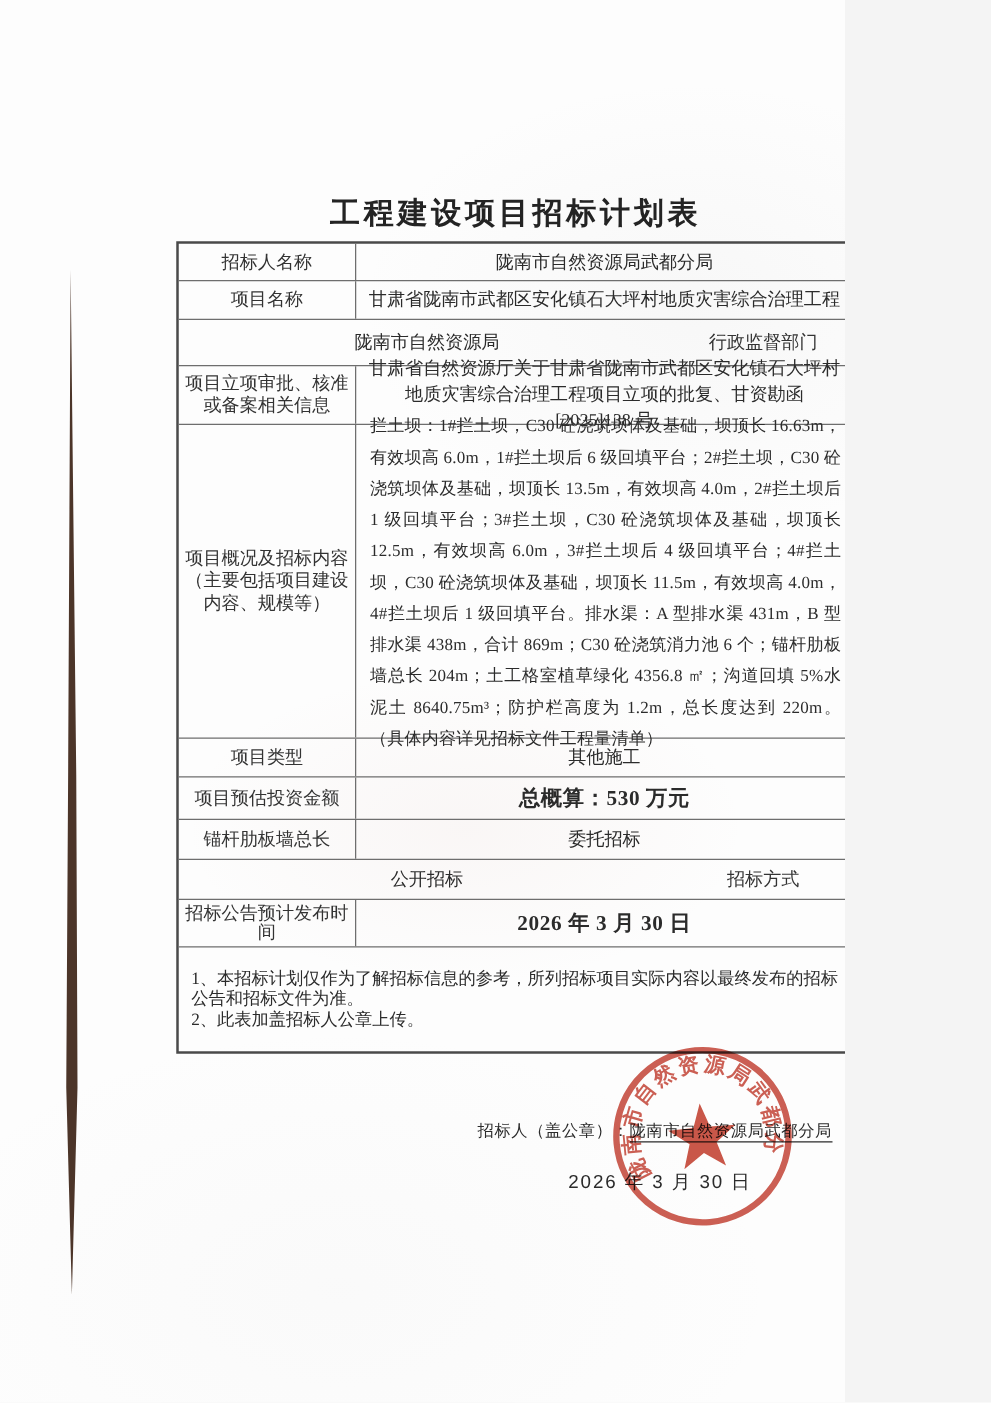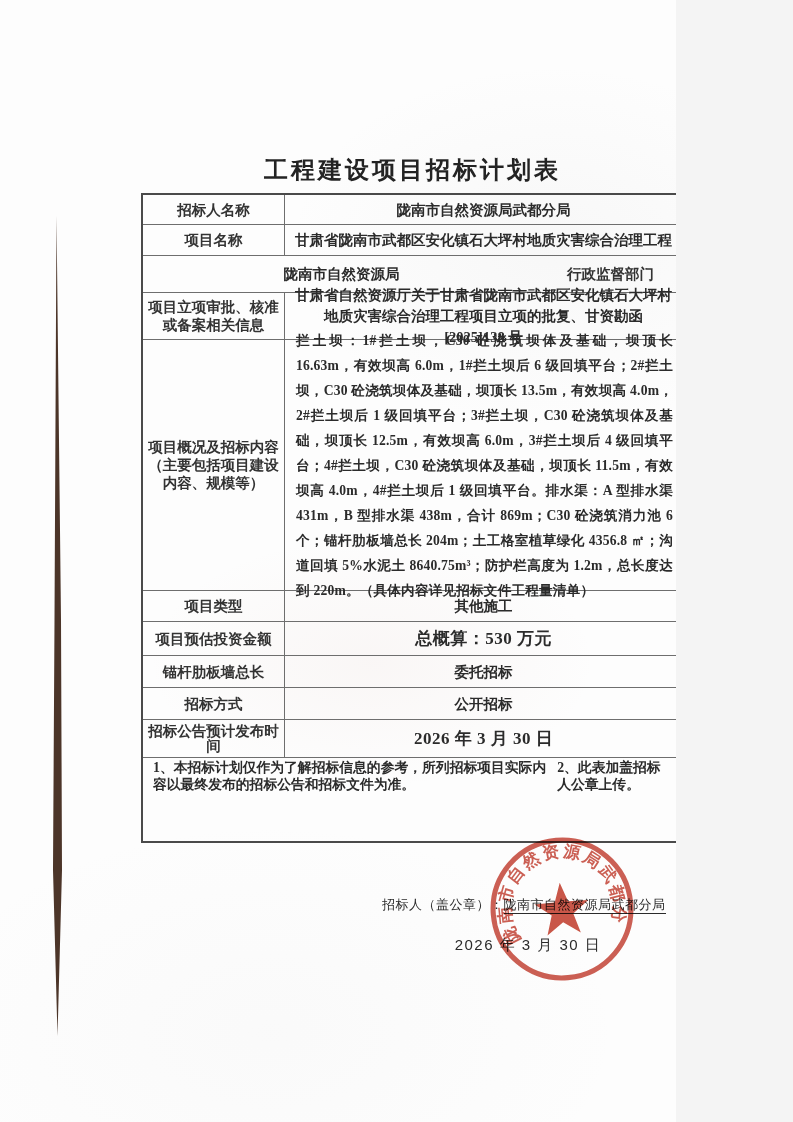--- a/index.html
+++ b/index.html
@@ -24,42 +24,42 @@
     position:absolute;left:141px;top:154px;width:543px;
     text-align:center;font-size:24px;font-weight:700;letter-spacing:3px;color:#232323;
   }
 
   .table{
     position:absolute;left:141px;top:193px;width:543px;
     border:2px solid #4a4a4a;box-sizing:border-box;background:transparent;
   }
   .tr{display:flex;border-top:1px solid #6e6e6e;box-sizing:border-box;}
   .tr:first-child{border-top:none;}
-  .td{box-sizing:border-box;font-weight:bold;}
+  .td{box-sizing:border-box;}
   .td.label{
     width:142px;border-right:1px solid #6e6e6e;
     display:flex;align-items:center;justify-content:center;
     text-align:center;font-size:14.5px;line-height:18px;padding:2px 5px;color:#333;
   }
   .td.value{
     flex:1;display:flex;align-items:center;justify-content:center;
     text-align:center;font-size:14.5px;line-height:20px;padding:2px 9px;color:#2b2b2b;
   }
   .r0{height:29px}.r1{height:31px}.r2{height:37px}.r3{height:47px}
   .r4{height:251px}.r5{height:31px}.r6{height:34px}.r7{height:32px}
   .r8{height:32px}.r9{height:38px}.r10{height:40px}.r11{height:84px}
   .r3 .value{line-height:21px;}
   .r4 .value{
     text-align:justify;font-size:13.6px;line-height:25px;letter-spacing:0.2px;
     padding:4px 9px 4px 11px;
   }
   .r9 .label{line-height:15px;}
   .r6 .value,.r9 .value,.r10 .value{font-weight:700;font-size:17px;letter-spacing:0.5px;}
   .r11 .value{
-    align-items:flex-start;justify-content:center;
+    flex-direction:column;align-items:flex-start;justify-content:center;
     text-align:left;font-size:13.8px;line-height:16.5px;padding:2px 10px;
   }
   .r11 .value p{margin:0;}
 
   .signer{
     position:absolute;left:382px;top:896px;font-size:13px;letter-spacing:0.5px;color:#2b2b2b;
   }
   .signer .name{border-bottom:1.5px solid #2b2b2b;padding-bottom:1px;}
   .sign-date{
     position:absolute;left:428px;top:936px;width:200px;text-align:center;
@@ -118,22 +118,22 @@
       <div class="td label">项目预估投资金额</div>
       <div class="td value">总概算：530 万元</div>
     </div>
 
     <div class="tr r7">
       <div class="td label">锚杆肋板墙总长</div>
       <div class="td value">委托招标</div>
     </div>
 
     <div class="tr r8">
+      <div class="td value">公开招标</div>
       <div class="td label">招标方式</div>
-      <div class="td value">公开招标</div>
     </div>
 
     <div class="tr r9">
       <div class="td label">招标公告预计发布时间</div>
       <div class="td value">2026 年 3 月 30 日</div>
     </div>
 
 
     <div class="tr r11">
       <div class="td value">

